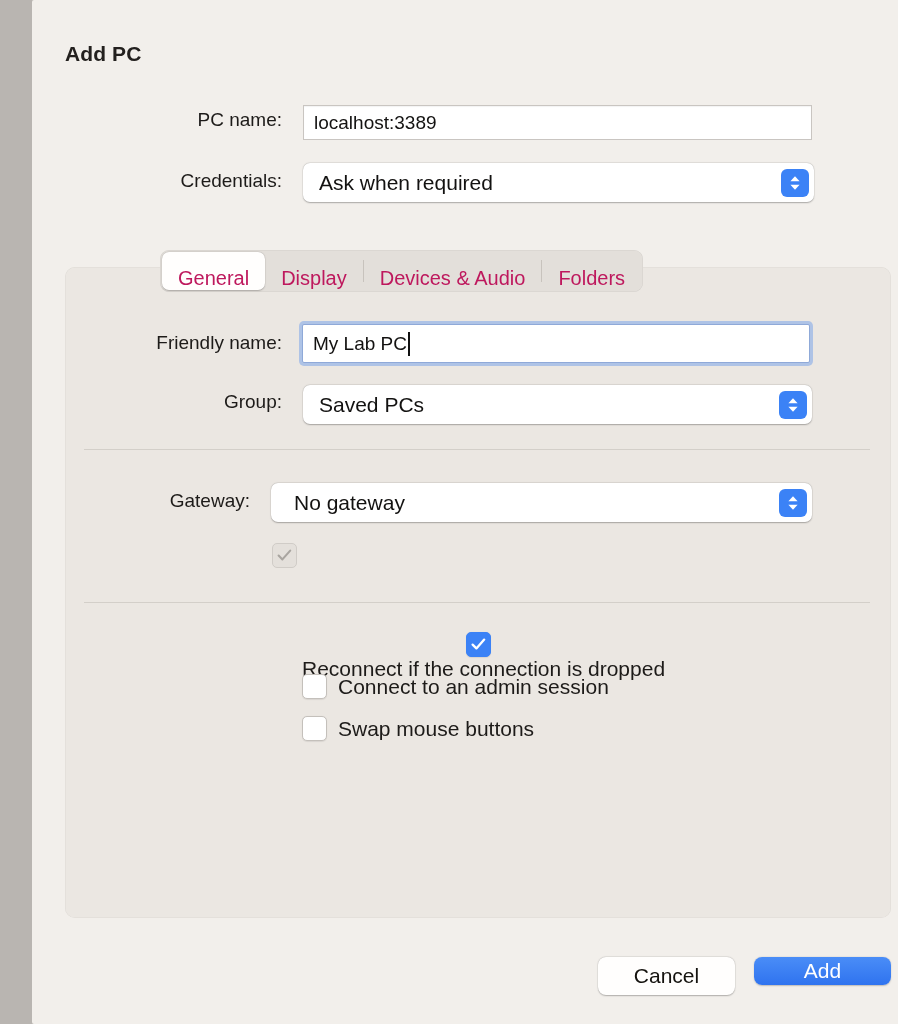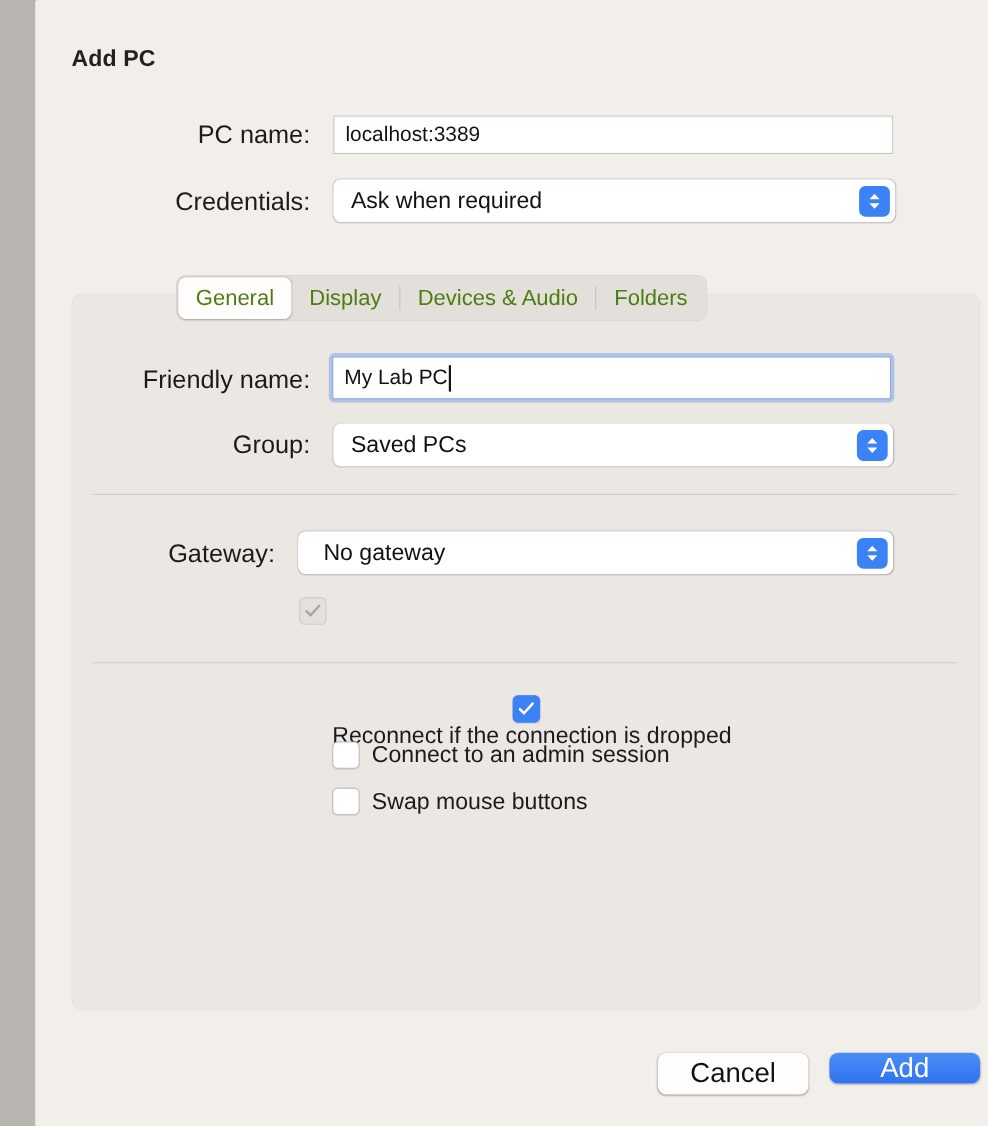--- a/index.html
+++ b/index.html
@@ -33,21 +33,21 @@
     top: 42px;
     font-size: 21px;
     font-weight: bold;
     color: #23201e;
     letter-spacing: 0.1px;
   }
 
   
   .field-label {
     position: absolute;
-    font-size: 23px;
+    font-size: 19px;
     color: #1d1b19;
     text-align: right;
     white-space: nowrap;
   }
 
   
   .textfield {
     position: absolute;
     background: #ffffff;
     border: 1px solid #c9c5c1;
@@ -111,24 +111,24 @@
     display: flex;
     align-items: stretch;
     background: #e3dfda;
     border-radius: 9px;
     padding: 2px;
     box-shadow: inset 0 0 0 0.5px rgba(0,0,0,0.07);
     z-index: 5;
   }
   .tab {
     display: flex;
-    align-items: center;
+    align-items: flex-end;
     padding: 0 16px;
     font-size: 20px;
-    color: #4d7c0f;
+    color: #be185d;
     white-space: nowrap;
     border-radius: 7px;
     position: relative;
   }
   .tab.selected {
     background: #fffefd;
     box-shadow: 0 0.5px 1.5px rgba(0,0,0,0.22), 0 0 0 0.5px rgba(0,0,0,0.05);
   }
   .tab-sep {
     width: 1px;
@@ -189,21 +189,21 @@
     border: 1px solid #d0ccc7;
     box-shadow: none;
   }
   .checkrow.disabled { color: #aba7a2; }
   .checkbox svg { display: block; }
 
   
   .btn {
     position: absolute;
     border-radius: 8px;
-    font-size: 25px;
+    font-size: 21px;
     display: flex;
     align-items: center;
     justify-content: center;
     box-sizing: border-box;
   }
   .btn.secondary {
     background: #fffefd;
     color: #15130f;
     box-shadow: 0 0.5px 1.5px rgba(0,0,0,0.26), 0 0 0 0.5px rgba(0,0,0,0.06);
   }

